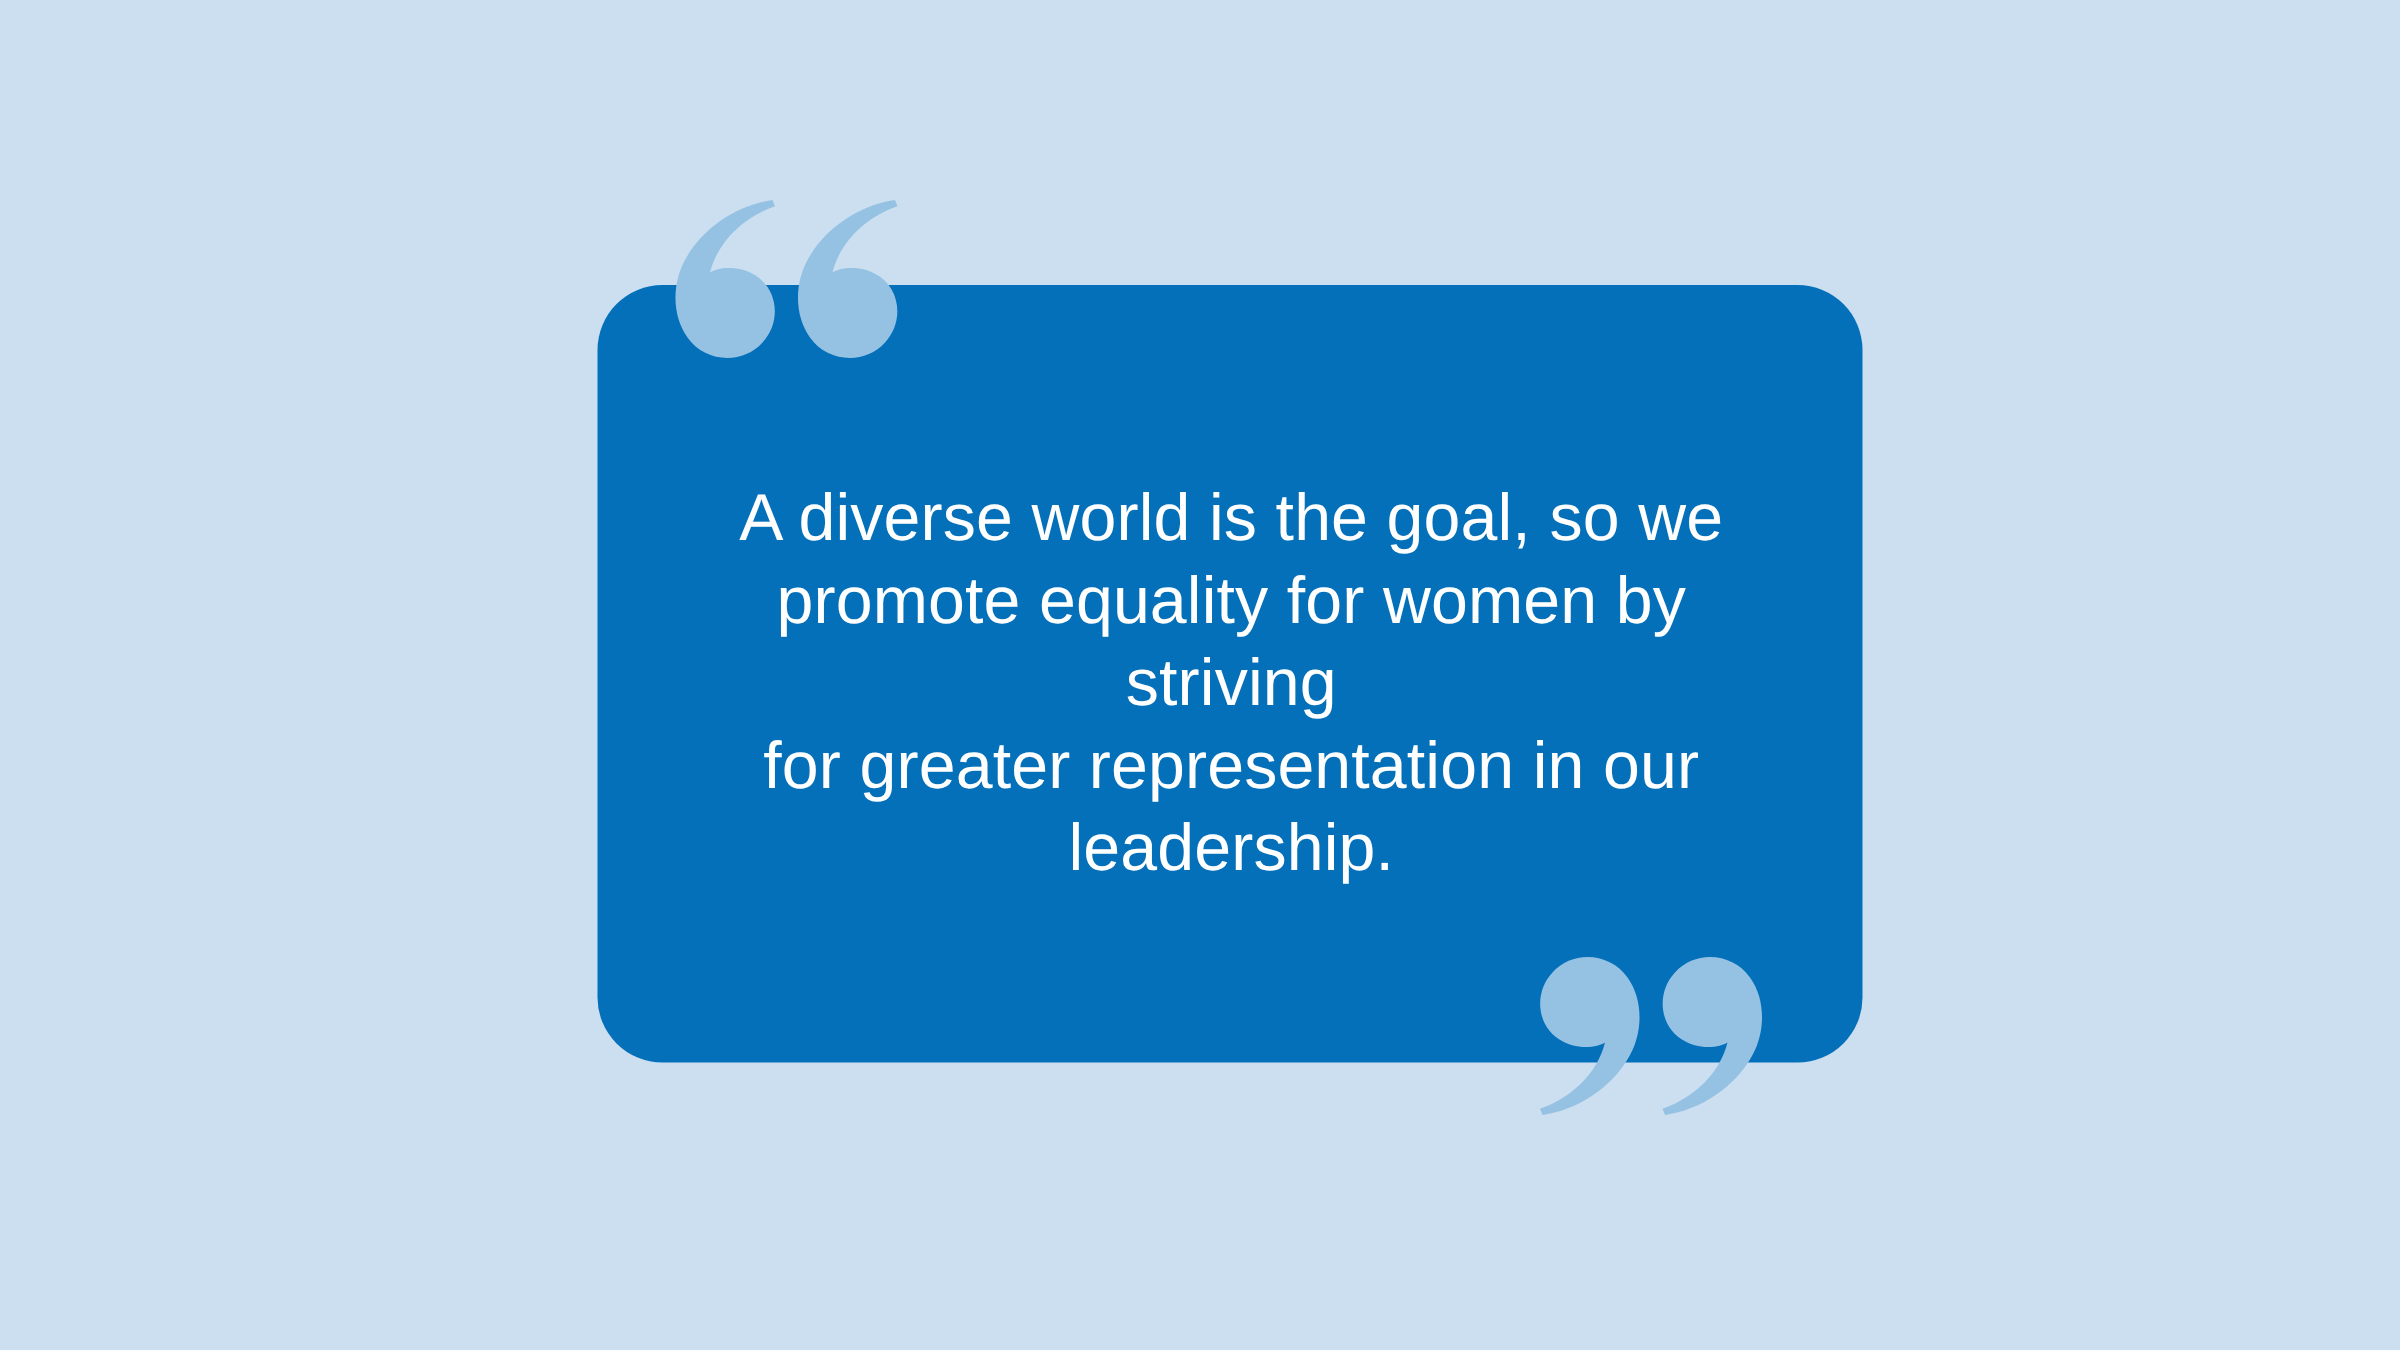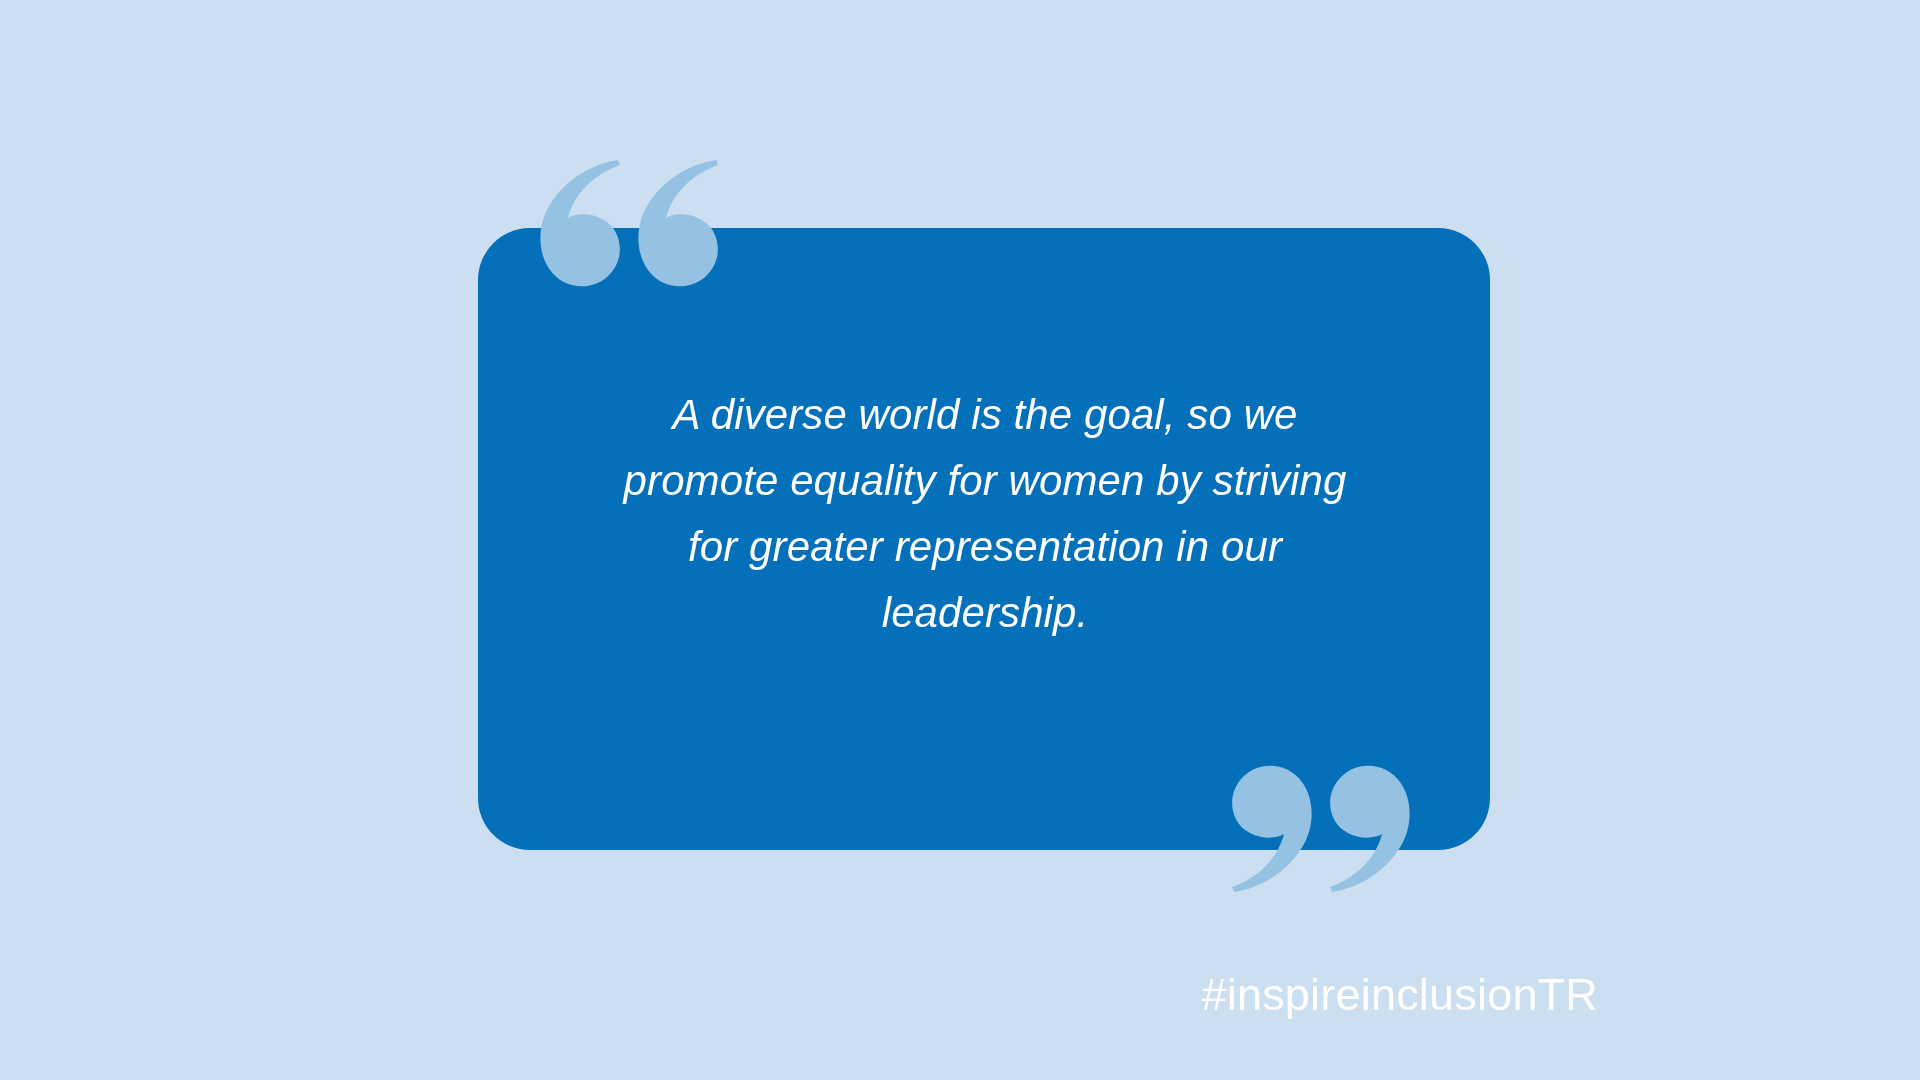--- a/index.html
+++ b/index.html
@@ -50,26 +50,25 @@
   }
 
   
   .quote-text {
     position: absolute;
     left: 530px;
     top: 382px;
     width: 910px;
     text-align: center;
     color: #ffffff;
-    font-size: 42px;
+    font-size: 53px;
     line-height: 66px;
     font-weight: 400;
     letter-spacing: 0.1px;
     white-space: pre-line;
-    font-style: italic;
   }
 
   
   .hashtag {
     position: absolute;
     right: 322px;
     top: 968px;
     color: #ffffff;
     font-size: 45px;
     line-height: 54px;
@@ -99,15 +98,14 @@
         <path fill="#95c2e3" d="M178 0 C150 4 122 22 108 48 C98 66 97 92 110 110 C124 130 154 132 170 114 C186 97 182 69 162 59 C149 52 134 54 128 58 C134 34 154 14 180 5 Z"></path>
       </g>
     </svg>
   </span>
 
   <div class="quote-text">A diverse world is the goal, so we
 promote equality for women by striving
 for greater representation in our
 leadership.</div>
 
-  <div class="hashtag">#inspireinclusionTR</div>
 
 </div>
 
 </body></html>

